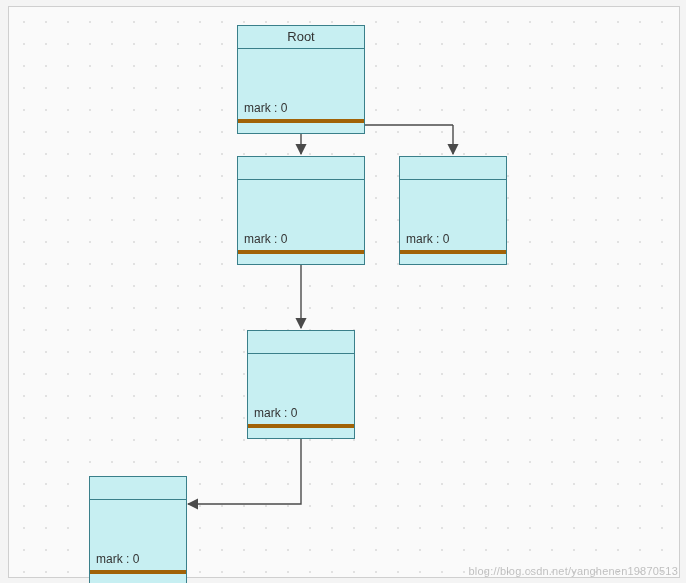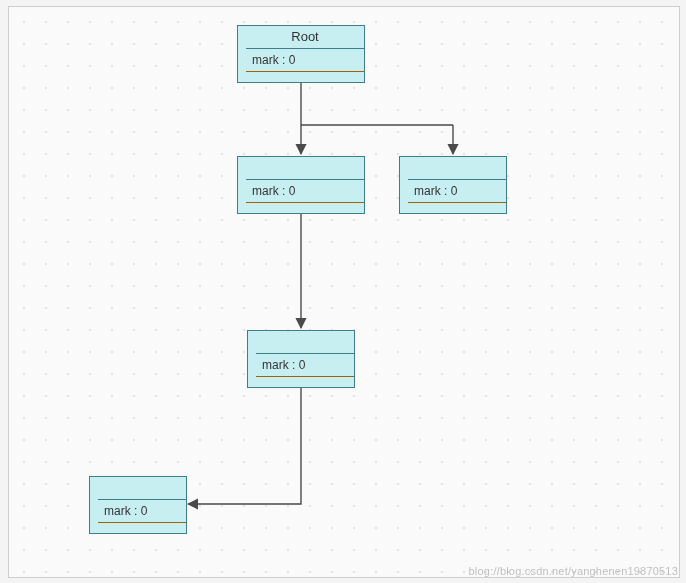--- a/index.html
+++ b/index.html
@@ -24,35 +24,35 @@
     background-color: #fafafa;
     background-image: radial-gradient(circle, rgba(0,0,0,0.10) 1px, transparent 1px);
     background-size: 22px 22px;
     background-position: 4px 4px;
   }
   .node {
     position: absolute;
     background: #c7eff2;
     border: 1px solid #3a7f8a;
     box-sizing: border-box;
-    padding-left: 8px;
   }
   .node .title {
     height: 22px;
     line-height: 22px;
     text-align: center;
     border-bottom: 1px solid #3a7f8a;
     font-size: 13px;
   }
   .node .body {
     padding: 4px 6px;
     font-size: 12px;
-    border-bottom: 1px solid #a16207;
+    border-bottom: 4px solid #a16207;
     min-height: 16px;
     box-sizing: border-box;
+    margin-top: 48px;
   }
   .node .empty {
     height: 10px;
   }
   svg.edges {
     position: absolute;
     left: 0;
     top: 0;
     width: 100%;
     height: 100%;

